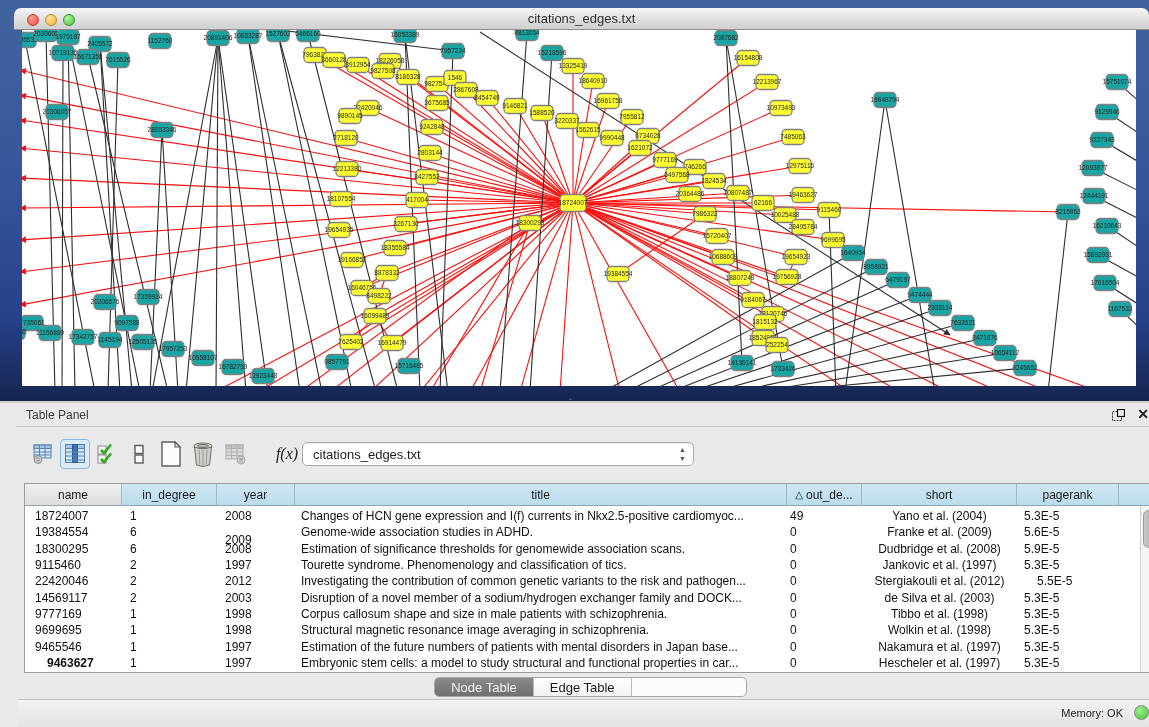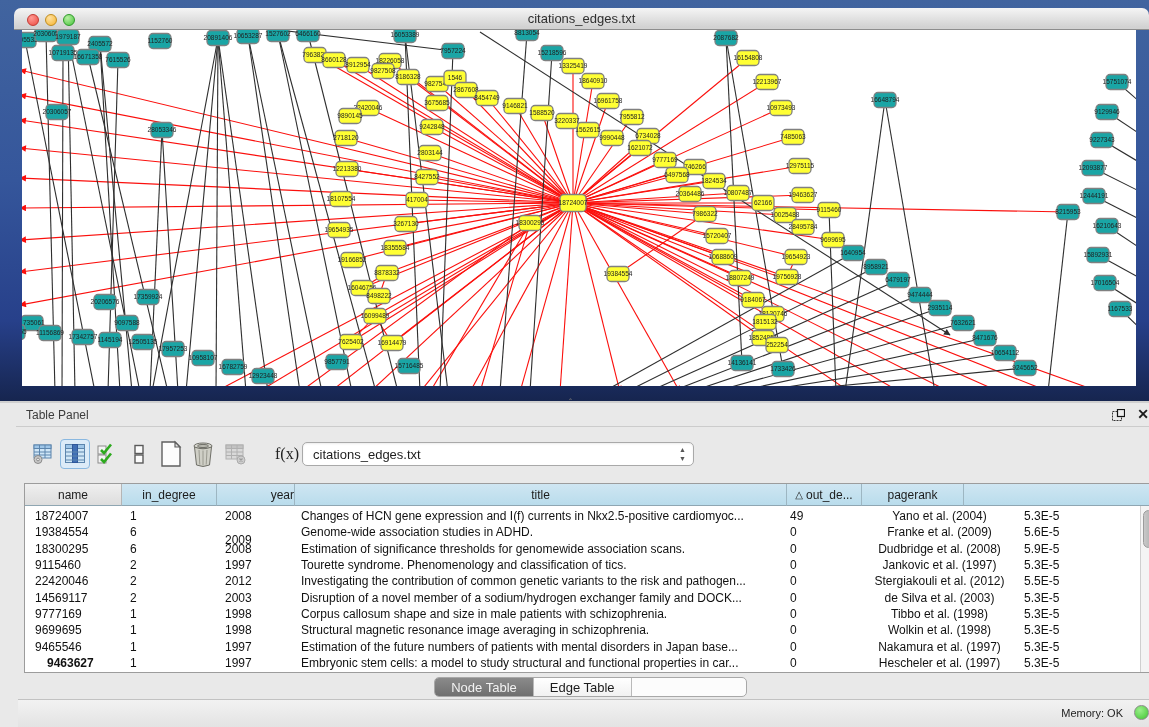--- a/index.html
+++ b/index.html
@@ -29,21 +29,21 @@
   
   #tablepanel { position:absolute; left:16px; top:403px; width:1149px; height:296px; background:#e9e9e9; }
   #tp-header { position:relative; height:24px; border-bottom:1px solid #cccccc; display:flex; align-items:center; }
   #tp-title { font-size:12px; color:#3c3c3c; padding-left:10px; }
   #tp-float { position:absolute; right:40px; top:6px; width:13px; height:12px; }
   #tp-close { position:absolute; right:16px; top:3px; font-size:14px; font-weight:bold; color:#1a1a1a; cursor:default; }
 
   #tp-toolbar { position:relative; height:54px; display:flex; align-items:center; padding-left:12px; }
   .tbtn { width:30px; height:30px; margin-right:2px; display:flex; align-items:center; justify-content:center; border:1px solid transparent; border-radius:4px; background:transparent; }
   .tbtn.sel { border:1px solid #8ab8e0; background:#dcebf8; }
-  .fx { font-family:"Liberation Serif", serif; font-size:16px; color:#222;margin-left:40px; }
+  .fx { font-family:"Liberation Serif", serif; font-style:italic; font-size:16px; color:#222;margin-left:40px; }
   #tp-select { position:relative; margin-left:18px; width:392px; height:24px; background:#fff; border:1px solid #a9a9a9; border-radius:5px; font-size:13px; color:#1d1d1d; display:flex; align-items:center; padding-left:10px; box-shadow:inset 0 1px 2px rgba(0,0,0,0.08); }
   #tp-select .arrows { position:absolute; right:7px; top:2px; font-size:7px; color:#555; line-height:9px; text-align:center; }
 
   #tablebox { position:absolute; left:8px; top:80px; width:1133px; height:190px; background:#fff; border:1px solid #9c9c9c; overflow:hidden; }
   #thead { display:flex; height:22px; }
   .hc { font-size:12px; color:#1c1c1c; display:flex; align-items:center; justify-content:center; border-right:1px solid #9db6c2; border-bottom:1px solid #8fa6b2; background:linear-gradient(180deg,#cfe6f2,#b9dcec); overflow:hidden; white-space:nowrap; }
   .hc.first { background:linear-gradient(180deg,#efefef,#dddddd); border-right:1px solid #b5b5b5; }
   .sortglyph { font-size:10px; margin-right:3px; color:#222; }
   #tbody { position:absolute; left:0; top:24px; right:17px; bottom:0; }
   .trow { display:flex; height:16.3px; align-items:center; }
@@ -581,29 +581,32 @@
     </div>
 
     <div id="tablebox">
       <div id="thead">
           <div class="hc first" style="width: 97px;">
             <span>name</span>
           </div>
           <div class="hc" style="width: 95px;">
             <span>in_degree</span>
           </div>
-          <div class="hc" style="width: 78px; justify-content: flex-end;">
+          <div class="hc" style="width: 78px;">
             <span>year</span>
           </div>
           <div class="hc" style="width: 492px;">
             <span>title</span>
           </div>
           <div class="hc" style="width: 75px;">
             <span class="sortglyph">△</span>
             <span>out_de...</span>
+          </div>
+          <div class="hc" style="width: 155px;">
+            <span>short</span>
           </div>
           <div class="hc" style="width: 102px;">
             <span>pagerank</span>
           </div>
           <div class="hc" style="flex: 1 1 0%;"></div>
         </div>
       <div id="tbody">
           <div class="trow">
             <div class="tc" style="width: 97px; padding-left: 10px;">18724007</div>
             <div class="tc" style="width: 95px; padding-left: 8px;">1</div>
@@ -640,21 +643,21 @@
             <div class="tc" style="width: 155px; text-align: center;">Jankovic et al. (1997)</div>
             <div class="tc" style="width: 102px; padding-left: 7px;">5.3E-5</div>
           </div>
           <div class="trow">
             <div class="tc" style="width: 97px; padding-left: 10px;">22420046</div>
             <div class="tc" style="width: 95px; padding-left: 8px;">2</div>
             <div class="tc" style="width: 78px; padding-left: 8px;">2012</div>
             <div class="tc" style="width: 492px; padding-left: 6px;">Investigating the contribution of common genetic variants to the risk and pathogen...</div>
             <div class="tc" style="width: 75px; padding-left: 3px;">0</div>
             <div class="tc" style="width: 155px; text-align: center;">Stergiakouli et al. (2012)</div>
-            <div class="tc" style="width: 102px; padding-left: 7px;">5.5E-5</div>
+            <div class="tc" style="width: 102px; padding-left: 7px; margin-left: 13px;">5.5E-5</div>
           </div>
           <div class="trow">
             <div class="tc" style="width: 97px; padding-left: 10px;">14569117</div>
             <div class="tc" style="width: 95px; padding-left: 8px;">2</div>
             <div class="tc" style="width: 78px; padding-left: 8px;">2003</div>
             <div class="tc" style="width: 492px; padding-left: 6px;">Disruption of a novel member of a sodium/hydrogen exchanger family and DOCK...</div>
             <div class="tc" style="width: 75px; padding-left: 3px;">0</div>
             <div class="tc" style="width: 155px; text-align: center;">de Silva et al. (2003)</div>
             <div class="tc" style="width: 102px; padding-left: 7px;">5.3E-5</div>
           </div>

